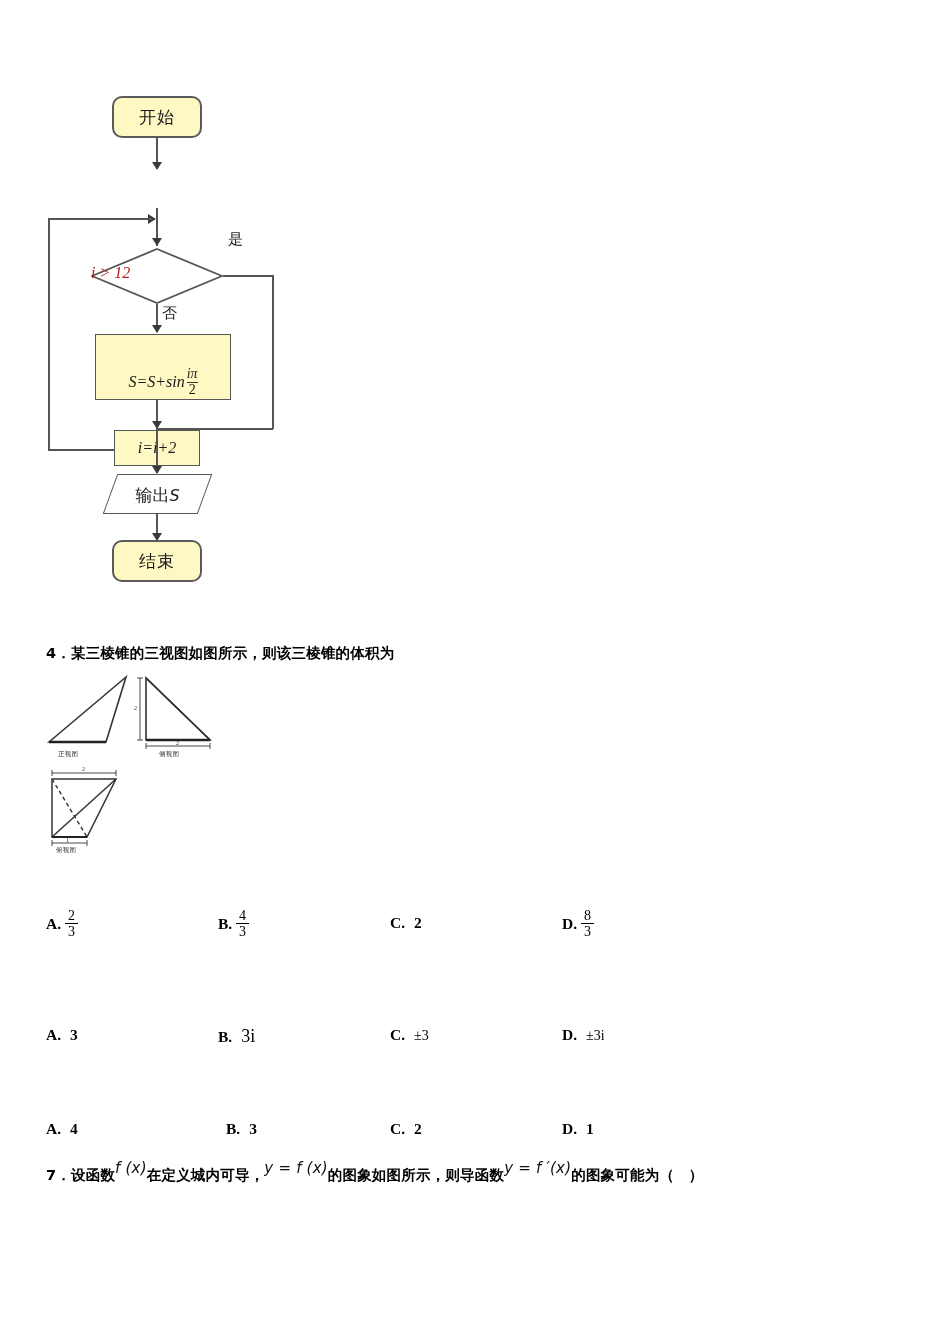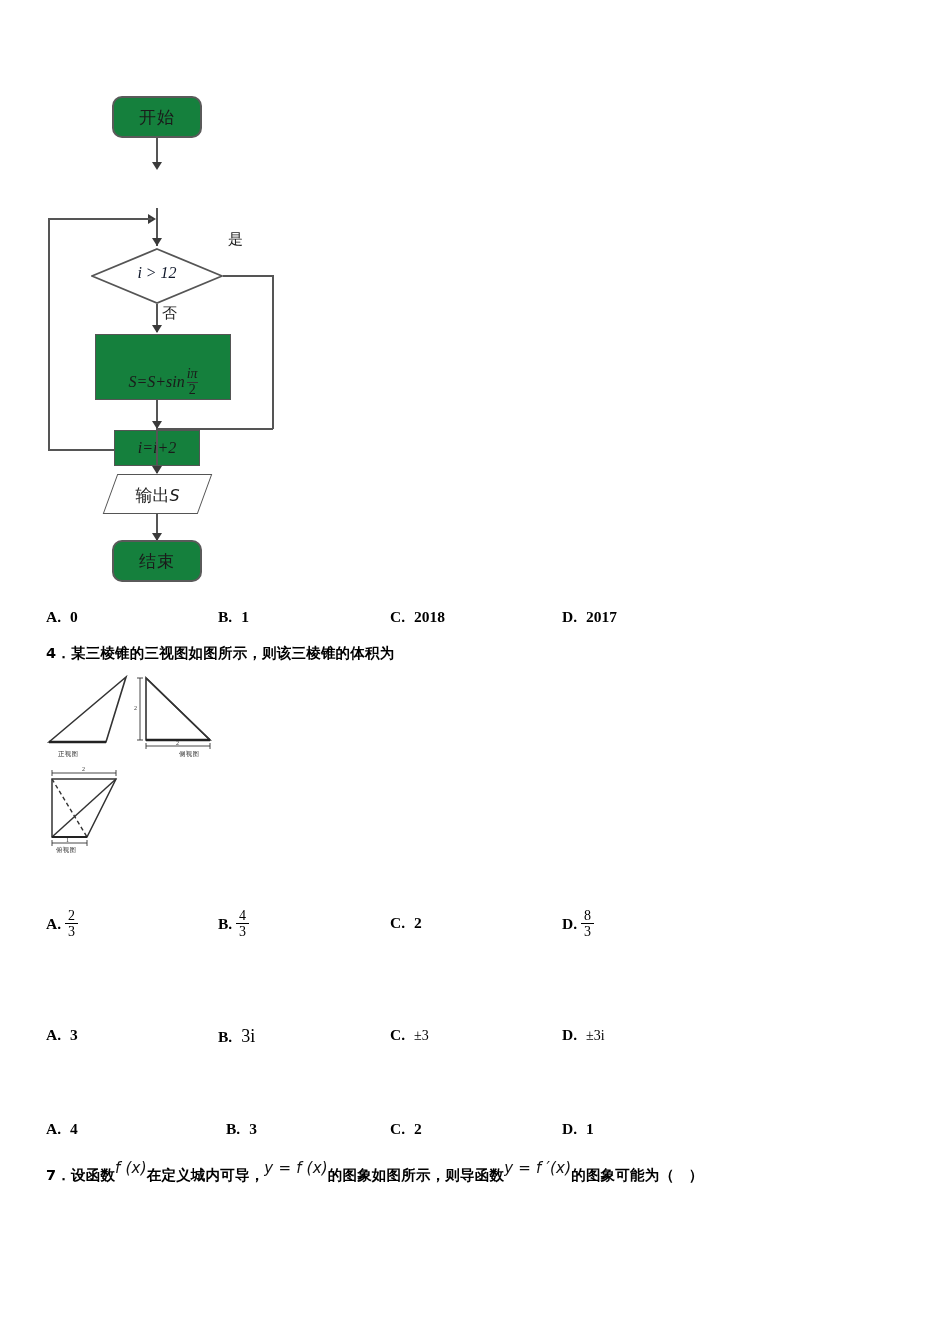--- a/index.html
+++ b/index.html
@@ -77,21 +77,21 @@
     position: absolute;
     left: 40px;
     top: 78px;
     width: 300px;
     height: 520px;
   }
   .fc-node {
     position: absolute;
     box-sizing: border-box;
     border: 1.6px solid #555;
-    background: #15803d;
+    background: #fef9c3;
     display: flex;
     align-items: center;
     justify-content: center;
     font-size: 16px;
     color: #1a1a1a;
     white-space: nowrap;
   }
   .fc-term {
     border-radius: 10px;
     border: 2px solid #5a5a5a;
@@ -125,24 +125,23 @@
     border-top: 5px solid transparent;
     border-bottom: 5px solid transparent;
     border-left: 8px solid #3a3a3a;
   }
   .fc-diamond-wrap {
     position: absolute;
   }
   .fc-diamond-txt {
     position: absolute;
     width: 100%;
-    text-align: center;
     font-size: 16px;
     font-style: italic;
-    color: #0f172a;
+    color: #b91c1c;
   }
   .fc-par {
     position: absolute;
     box-sizing: border-box;
     border: 1.6px solid #555;
     background: #fff;
     transform: skewX(-20deg);
   }
   .fc-par-txt {
     position: absolute;
@@ -257,34 +256,20 @@
     </div>
 
     <div class="line v" style="left:116px; top:436px; height:26px;"></div>
     <div class="arrow-d" style="left:112px; top:455px;"></div>
 
     <div class="fc-node fc-term" style="left:72px; top:462px; width:90px; height:42px;">
       <span>结束</span>
     </div>
   </div>
 
-  <div class="opt-row" style="top:608px;">
-    <div class="opt" style="left:0px;">
-      <span class="lab">A.</span><span class="val">0</span>
-    </div>
-    <div class="opt" style="left:172px;">
-      <span class="lab">B.</span><span class="val">1</span>
-    </div>
-    <div class="opt" style="left:344px;">
-      <span class="lab">C.</span><span class="val">2018</span>
-    </div>
-    <div class="opt" style="left:516px;">
-      <span class="lab">D.</span><span class="val">2017</span>
-    </div>
-  </div>
 
   <div class="q-line" style="left:46px; top:644px; font-family:'DejaVu Sans', sans-serif; font-size:14.5px;">4．某三棱锥的三视图如图所示，则该三棱锥的体积为</div>
 
   <div id="threeview">
 
     <svg width="90" height="80" style="position:absolute; left:0px; top:0px;">
       <polygon points="5,70 82,5 62,70" fill="none" stroke="#333" stroke-width="1.6"></polygon>
       <line x1="5" y1="70" x2="62" y2="70" stroke="#222" stroke-width="2.6"></line>
     </svg>
     <div class="tv-cap" style="left:14px; top:78px;">正视图</div>
@@ -297,21 +282,21 @@
       <line x1="5" y1="6" x2="11" y2="6" stroke="#333" stroke-width="0.9"></line>
       <line x1="5" y1="68" x2="11" y2="68" stroke="#333" stroke-width="0.9"></line>
 
       <line x1="14" y1="74" x2="78" y2="74" stroke="#333" stroke-width="0.9"></line>
       <line x1="14" y1="71" x2="14" y2="77" stroke="#333" stroke-width="0.9"></line>
       <line x1="78" y1="71" x2="78" y2="77" stroke="#333" stroke-width="0.9"></line>
       <line x1="14" y1="68" x2="78" y2="68" stroke="#222" stroke-width="2.4"></line>
     </svg>
     <div class="dim" style="left:90px; top:33px;">2</div>
     <div class="dim" style="left:132px; top:68px;">2</div>
-    <div class="tv-cap" style="left:115px; top:78px;margin-left:20px;">侧视图</div>
+    <div class="tv-cap" style="left:115px; top:78px;">侧视图</div>
 
     <svg width="95" height="85" style="position:absolute; left:0px; top:95px;">
 
       <polygon points="8,12 72,12 43,70 8,70" fill="none" stroke="#333" stroke-width="1.5"></polygon>
 
       <line x1="8" y1="70" x2="72" y2="12" stroke="#333" stroke-width="1.5"></line>
 
       <line x1="8" y1="12" x2="43" y2="70" stroke="#333" stroke-width="1.4" stroke-dasharray="4,3"></line>
 
       <line x1="8" y1="6" x2="72" y2="6" stroke="#333" stroke-width="0.9"></line>

